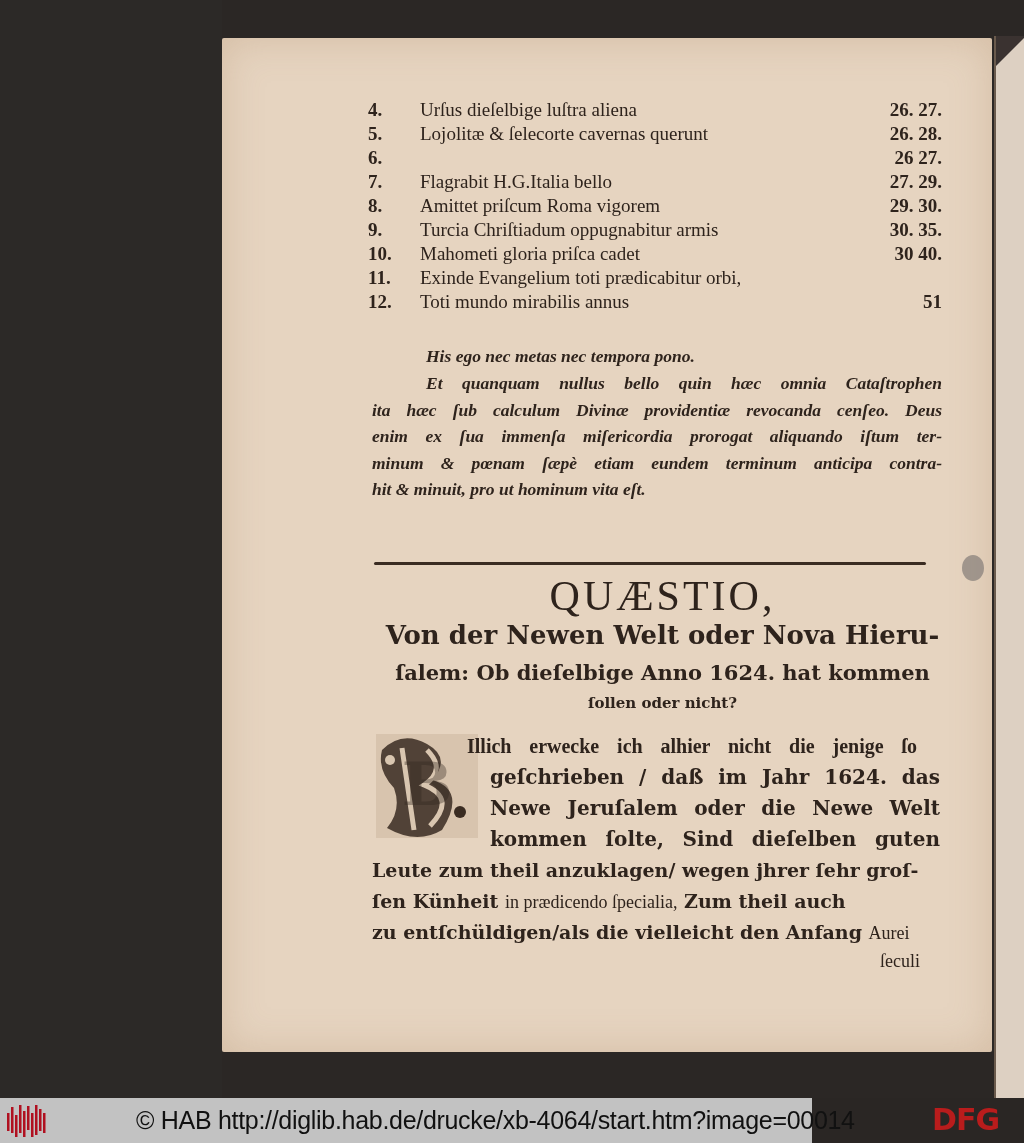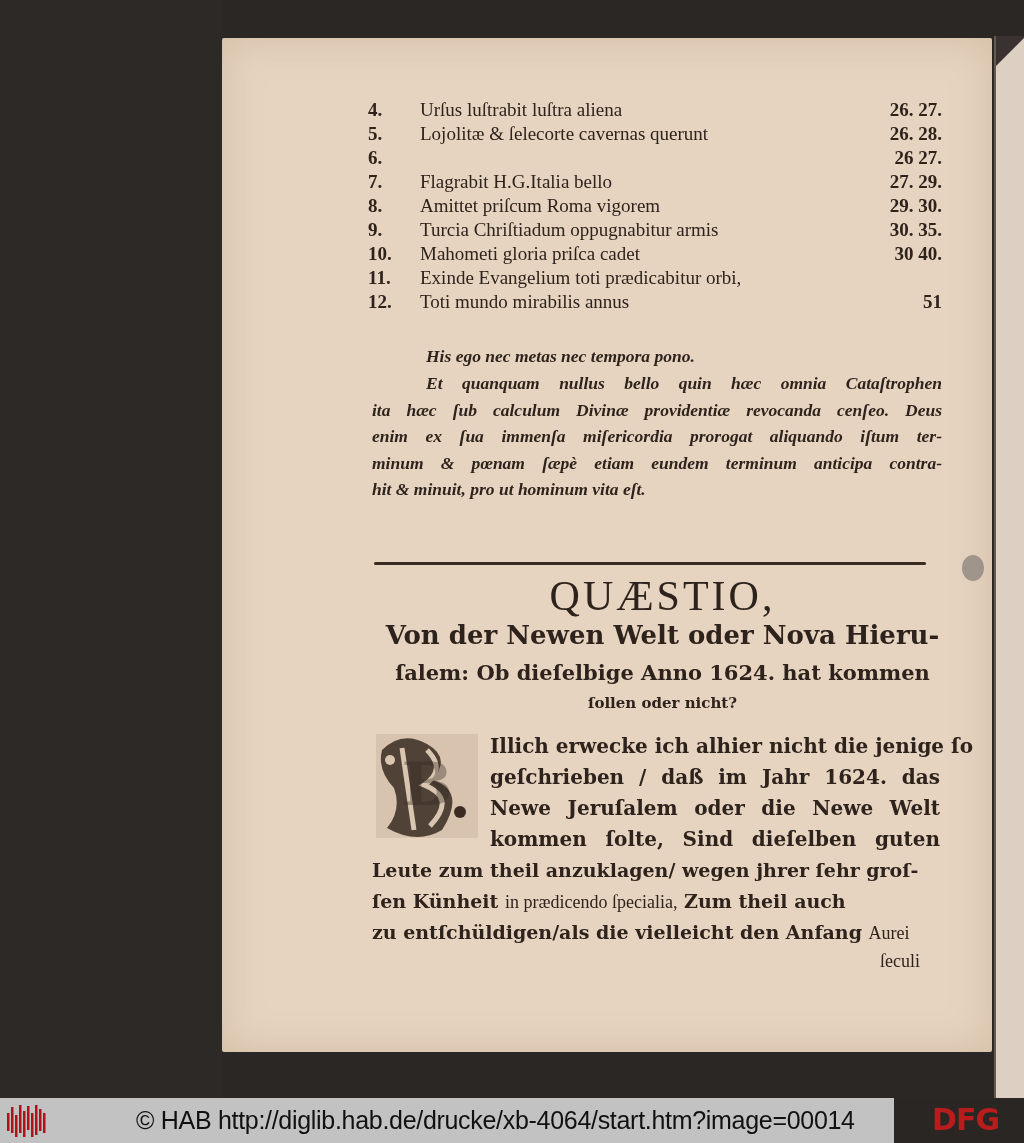--- a/index.html
+++ b/index.html
@@ -19,41 +19,41 @@
   .toc-pages { position:absolute; right:18px; white-space:nowrap; font-weight:bold;margin-left:34px; }
   .italic-block { position:absolute; left:372px; width:570px; font-family:"Liberation Serif", serif; font-style:italic; font-weight:bold; font-size:17.5px; line-height:26.5px; text-align:justify; }
   .line { white-space:nowrap; display:block; text-align-last:justify; }
   .rule { position:absolute; left:374px; top:562px; width:552px; height:3px; background:#3a2c22; border-radius:2px; }
   .q-title { position:absolute; left:370px; top:572px; width:585px; text-align:center; font-family:"Liberation Serif", serif; font-size:42px; letter-spacing:3px; }
   .q-sub { position:absolute; left:370px; width:585px; text-align:center; font-family:"DejaVu Serif", serif; font-weight:bold; }
   .frak { position:absolute; left:372px; font-family:"DejaVu Serif", serif; font-weight:bold; font-size:20px; line-height:31px; white-space:nowrap; }
   .initial { position:absolute; left:372px; top:730px; width:110px; height:112px; }
   .latin-inline { font-family:"Liberation Serif", serif; font-weight:normal; font-size:18px; }
   .blot { position:absolute; left:962px; top:555px; width:22px; height:26px; border-radius:50%; background:#8e8680; opacity:0.8; }
-  .footer { position:absolute; left:0; top:1098px; width:894px; height:45px; background:#c2c2c2; }
+  .footer { position:absolute; left:0; top:1098px; width:812px; height:45px; background:#c2c2c2; }
   .footer-text { position:absolute; left:136px; top:8px; font-family:"Liberation Sans", sans-serif; font-size:25px; color:#111; white-space:nowrap; letter-spacing:-0.3px; }
   .dfg { position:absolute; left:932px; top:4px; font-family:"DejaVu Sans", sans-serif; font-weight:bold; font-size:30px; color:#b91c1c; letter-spacing:-1px; }
   .hab-logo { position:absolute; left:5px; top:5px; width:44px; height:36px; }
 </style>
 </head>
 <body>
 
 <div class="backdrop"></div>
 <div class="backdrop-left"></div>
 <div class="next-page">
     <div class="fold"></div>
   </div>
 
 <div class="page"></div>
 <div class="blot"></div>
 
 <div class="toc ink">
   <div class="toc-row">
       <span class="toc-num">4.</span>
-      <span class="toc-text">Urſus luſtrabit luſtra aliena</span>
+      <span class="toc-text">Urſus dieſelbige luſtra aliena</span>
       <span class="toc-pages">26.  27.</span>
     </div>
   <div class="toc-row">
       <span class="toc-num">5.</span>
       <span class="toc-text">Lojolitæ &amp; ſelecorte cavernas querunt</span>
       <span class="toc-pages">26.  28.</span>
     </div>
   <div class="toc-row">
       <span class="toc-num">6.</span>
       <span class="toc-pages">26  27.</span>
@@ -111,21 +111,21 @@
   <svg width="110" height="112" viewBox="0 0 110 112">
     <rect x="4" y="4" width="102" height="104" fill="#c9b39c" opacity="0.5"></rect>
     <path d="M10 20 Q30 0 55 14 Q80 28 60 50 Q95 60 70 100 Q45 115 15 98 Q30 80 22 58 Q5 40 10 20Z" fill="#3a2c22" opacity="0.85"></path>
     <path d="M30 18 L42 100 M55 20 Q75 40 52 55 Q85 68 58 96" stroke="#d9c6b0" stroke-width="5" fill="none"></path>
     <circle cx="18" cy="30" r="5" fill="#d9c6b0"></circle>
     <circle cx="88" cy="82" r="6" fill="#3a2c22"></circle>
     <text x="55" y="75" text-anchor="middle" font-family="DejaVu Serif" font-weight="bold" font-size="60" fill="#2e231c" opacity="0.35">B</text>
   </svg>
 </div>
 
-<div class="frak ink" style="top:731px; left:490px; width:450px; text-align-last:justify;">Illich erwecke ich alhier nicht die jenige ſo</div>
+<div class="frak ink" style="top:731px; left:467px; width:450px; text-align-last:justify;font-family:Liberation Serif, serif;">Illich erwecke ich alhier nicht die jenige ſo</div>
 <div class="frak ink" style="top:762px; left:490px; width:450px; text-align-last:justify;">geſchrieben / daß im Jahr 1624. das</div>
 <div class="frak ink" style="top:793px; left:490px; width:450px; text-align-last:justify;">Newe Jeruſalem oder die Newe Welt</div>
 <div class="frak ink" style="top:824px; left:490px; width:450px; text-align-last:justify;">kommen ſolte,   Sind dieſelben guten</div>
 <div class="frak ink" style="top:855px; font-size:19px;">Leute zum theil anzuklagen/ wegen jhrer ſehr groſ-</div>
 <div class="frak ink" style="top:886px; font-size:19px;"><span>ſen Künheit </span><span class="latin-inline">in prædicendo ſpecialia,</span><span>  Zum theil auch</span></div>
 <div class="frak ink" style="top:917px; font-size:19px;"><span>zu entſchüldigen/als die vielleicht den Anfang </span><span class="latin-inline">Aurei</span></div>
 <div class="frak ink" style="top:946px; left:880px; font-family:'Liberation Serif', serif; font-weight:normal; font-size:18px;">ſeculi</div>
 
 <div class="footer">
   <div class="hab-logo">

